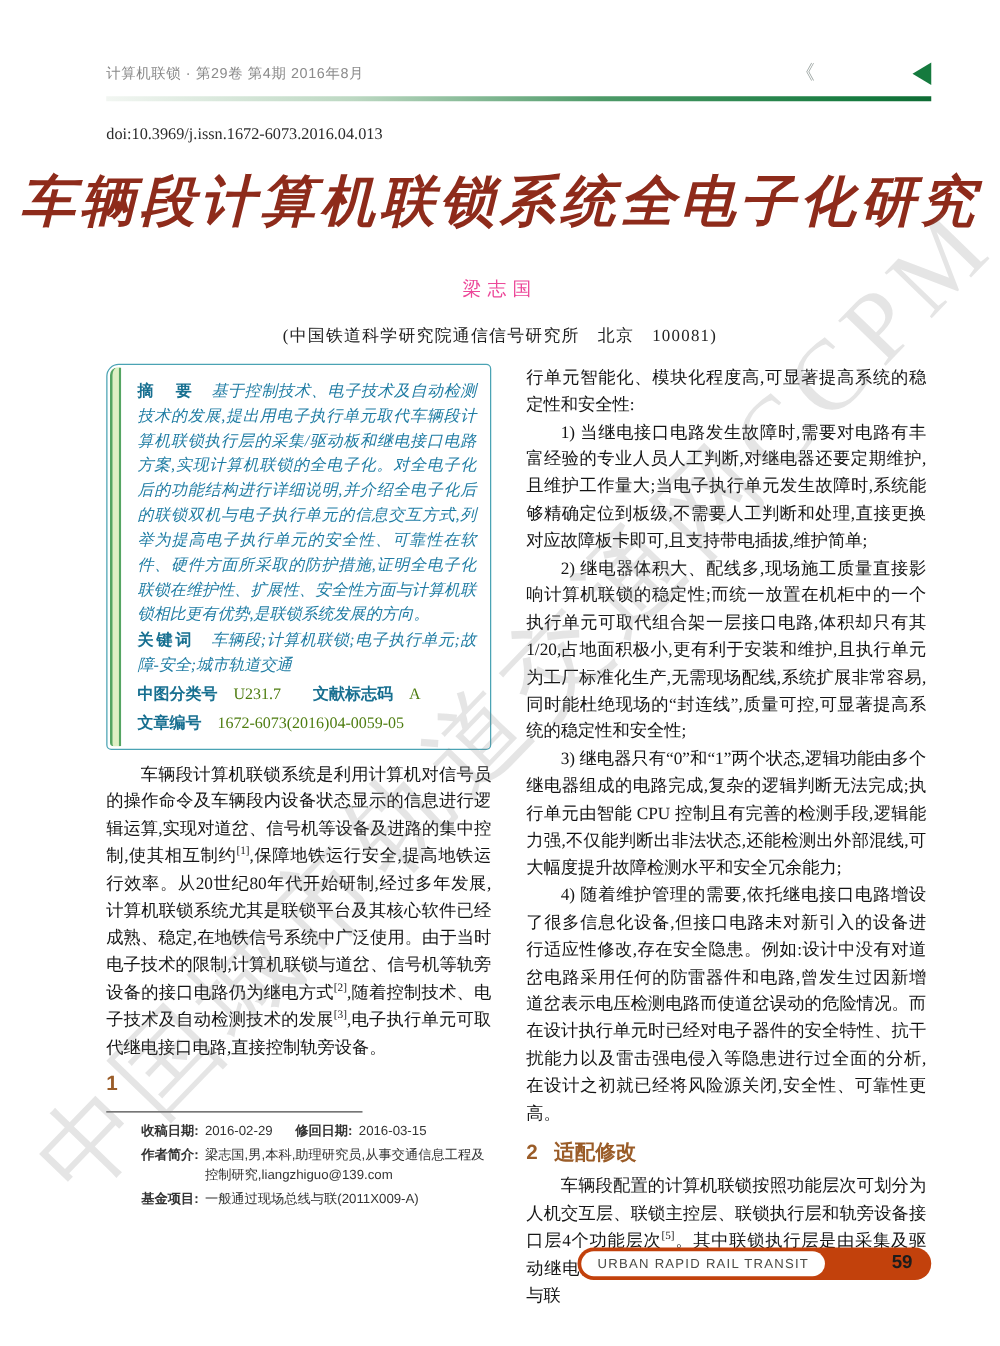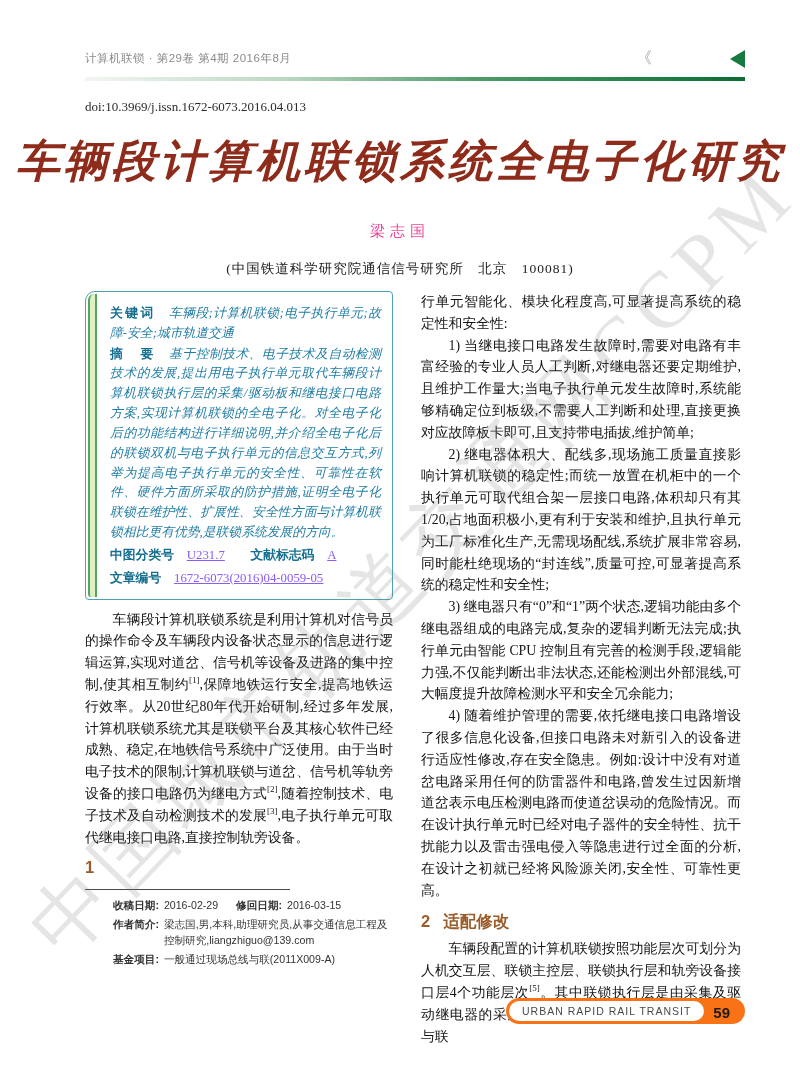--- a/index.html
+++ b/index.html
@@ -25,38 +25,38 @@
   .col-right{flex:1;}
   
   .abstract-box{position:relative;border:1.5px solid #4aa3b4;border-radius:10px 4px 4px 4px;
         padding:11px 11px 10px 24px;box-sizing:border-box;min-height:288px;}
   .abstract-stripe{position:absolute;left:2px;top:2px;bottom:2px;width:9px;background:#dff0c4;
         border-left:2px solid #55a562;border-right:2px solid #55a562;border-radius:6px 0 0 3px;box-sizing:border-box;}
   .ab-text{margin:0;font-size:12.8px;line-height:1.55;text-align:justify;color:#1f7ca3;font-style:italic;}
   .ab-label{font-weight:bold;font-style:normal;color:#176f90;font-family:"Liberation Sans",sans-serif;letter-spacing:2px;}
   .meta-line{margin:2px 0 0;font-size:12.8px;line-height:1.55;color:#176f90;font-style:normal;}
   .meta-label{font-weight:bold;font-family:"Liberation Sans",sans-serif;}
-  .meta-val{color:#8b5cf6;text-decoration:underline;}
+  .meta-val{color:#4d7c0f;}
   
   .p{margin:0;font-size:13.8px;line-height:1.58;text-align:justify;text-indent:2em;color:#141414;}
   .no-indent{text-indent:0;}
   .intro{margin-top:9px;}
   .section-head{display:flex;gap:13px;align-items:baseline;font-family:"Liberation Sans",sans-serif;
         font-weight:bold;font-size:16.5px;color:#9a5c28;margin:10px 0 5px;}
   sup{font-size:9px;line-height:0;}
   
   .footnotes{margin-top:12px;font-family:"Liberation Sans",sans-serif;font-size:10.6px;line-height:1.55;color:#333;}
   .fn-rule{width:205px;border:none;border-top:1.5px solid #4a4a4a;margin:0 0 7px;}
   .fn-row{display:flex;margin-top:2px;margin-left:28px;}
   .fn-label{font-weight:bold;white-space:nowrap;margin-right:5px;}
   .fn-text{flex:1;}
   .fn-pair-gap{width:18px;}
   
-  .footer-pill{position:absolute;top:998px;right:55px;display:flex;align-items:flex-end;
-        background:#f97316;border-radius:16px;padding:3px;font-family:"Liberation Sans",sans-serif;}
+  .footer-pill{position:absolute;top:998px;right:55px;display:flex;align-items:flex-start;
+        background:#c2410c;border-radius:16px;padding:3px;font-family:"Liberation Sans",sans-serif;gap:44px;}
   .footer-en{background:#ffffff;border-radius:13px;padding:4px 13px;font-size:10.5px;color:#4a4a44;letter-spacing:1px;}
   .footer-num{padding:0 12px 0 9px;font-weight:bold;font-size:15px;color:#1c1c1c;}
   
   .watermark{position:absolute;left:6px;top:905px;transform:rotate(-46deg);transform-origin:0 0;
         font-size:80px;letter-spacing:9px;color:rgba(125,125,125,0.20);white-space:nowrap;pointer-events:none;z-index:5;}
 </style>
 </head>
 <body>
 
 <div class="page">
@@ -77,22 +77,22 @@
   <div class="article-title">车辆段计算机联锁系统全电子化研究</div>
   <div class="author-name">梁志国</div>
   <div class="affiliation">(中国铁道科学研究院通信信号研究所　北京　100081)</div>
 
   <div class="columns">
 
     <div class="col-left">
 
       <div class="abstract-box">
         <div class="abstract-stripe"></div>
+        <p class="ab-text"><span class="ab-label">摘　要</span>　<span>基于控制技术、电子技术及自动检测技术的发展,提出用电子执行单元取代车辆段计算机联锁执行层的采集/驱动板和继电接口电路方案,实现计算机联锁的全电子化。对全电子化后的功能结构进行详细说明,并介绍全电子化后的联锁双机与电子执行单元的信息交互方式,列举为提高电子执行单元的安全性、可靠性在软件、硬件方面所采取的防护措施,证明全电子化联锁在维护性、扩展性、安全性方面与计算机联锁相比更有优势,是联锁系统发展的方向。</span></p>
         <p class="ab-text"><span class="ab-label">关键词</span>　<span>车辆段;计算机联锁;电子执行单元;故障-安全;城市轨道交通</span></p>
-        <p class="ab-text"><span class="ab-label">摘　要</span>　<span>基于控制技术、电子技术及自动检测技术的发展,提出用电子执行单元取代车辆段计算机联锁执行层的采集/驱动板和继电接口电路方案,实现计算机联锁的全电子化。对全电子化后的功能结构进行详细说明,并介绍全电子化后的联锁双机与电子执行单元的信息交互方式,列举为提高电子执行单元的安全性、可靠性在软件、硬件方面所采取的防护措施,证明全电子化联锁在维护性、扩展性、安全性方面与计算机联锁相比更有优势,是联锁系统发展的方向。</span></p>
         <p class="meta-line"><span class="meta-label">中图分类号</span>　<span class="meta-val">U231.7</span>　　<span class="meta-label">文献标志码</span>　<span class="meta-val">A</span></p>
         <p class="meta-line"><span class="meta-label">文章编号</span>　<span class="meta-val">1672-6073(2016)04-0059-05</span></p>
       </div>
 
       <p class="p intro">车辆段计算机联锁系统是利用计算机对信号员的操作命令及车辆段内设备状态显示的信息进行逻辑运算,实现对道岔、信号机等设备及进路的集中控制,使其相互制约<sup>[1]</sup>,保障地铁运行安全,提高地铁运行效率。从20世纪80年代开始研制,经过多年发展,计算机联锁系统尤其是联锁平台及其核心软件已经成熟、稳定,在地铁信号系统中广泛使用。由于当时电子技术的限制,计算机联锁与道岔、信号机等轨旁设备的接口电路仍为继电方式<sup>[2]</sup>,随着控制技术、电子技术及自动检测技术的发展<sup>[3]</sup>,电子执行单元可取代继电接口电路,直接控制轨旁设备。</p>
 
       <div class="section-head">
         <span>1</span>
       </div>
 

